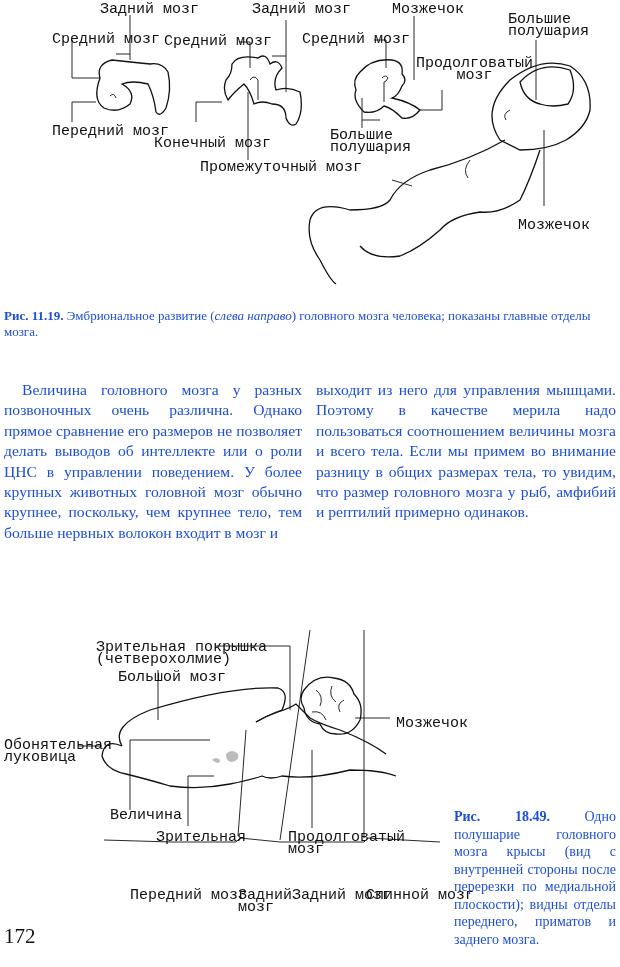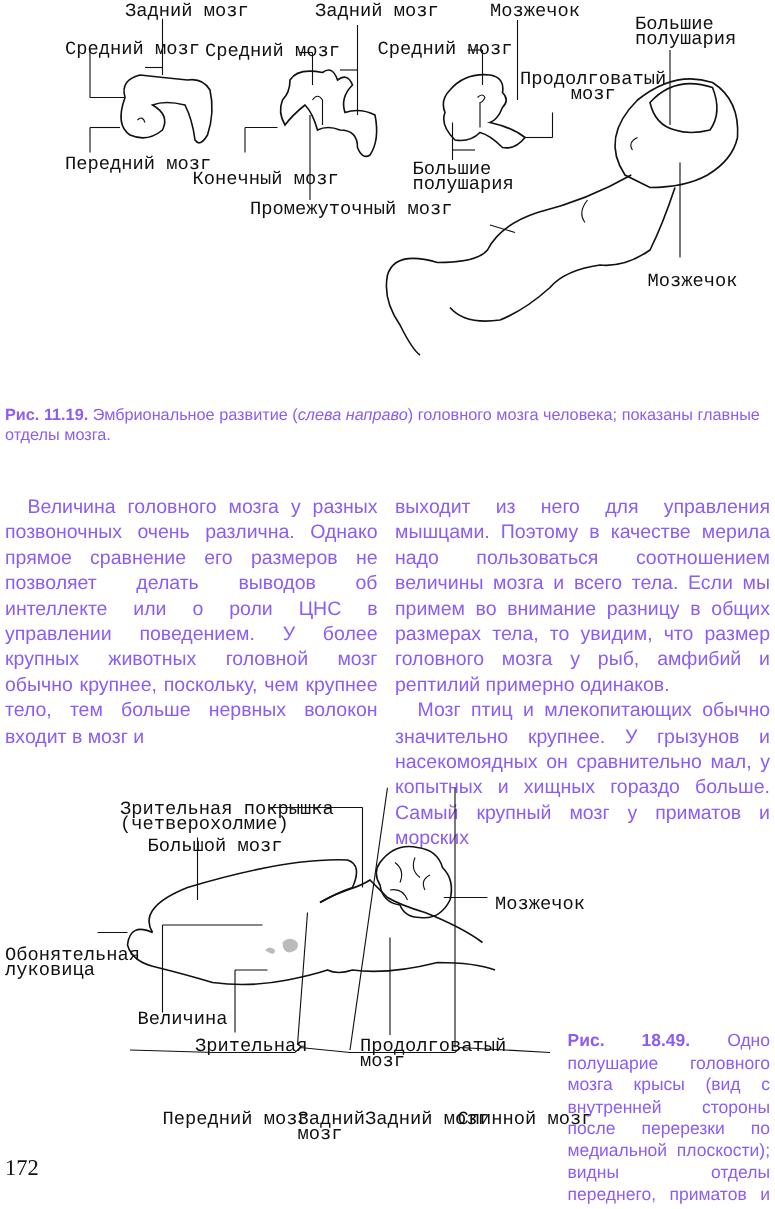--- a/index.html
+++ b/index.html
@@ -1,25 +1,25 @@
 <!DOCTYPE html>
 <html><head>
 <meta charset="utf-8">
 <style>
   html, body { margin:0; padding:0; background:#fff; }
   body { width:620px; height:967px; position:relative; overflow:hidden; color:#111; }
   .lbl { position:absolute; font-family:Liberation Mono, monospace; font-size:15px; line-height:12px; white-space:nowrap; color:#111; }
   .fig { position:absolute; }
-  .caption, .body-text { position:absolute; font-family:Liberation Sans, sans-serif; color:#8b5cf6;margin-top:16px; }
+  .caption, .body-text { position:absolute; font-family:Liberation Serif, serif; color:#1d4ed8; }
   .caption { font-size:13px; line-height:16px; }
   .caption b { font-weight:bold; }
   .body-text { font-size:15.6px; line-height:20.4px; text-align:justify; }
   .body-text p { margin:0; }
   .body-text p.indent { text-indent:18px; }
-  .pagenum { position:absolute; left:4px; top:924px; font-family:"Liberation Serif", serif; font-size:18px; }
+  .pagenum { position:absolute; left:4px; top:924px; font-family:"Liberation Serif", serif; font-size:21px; }
   svg path, svg line, svg polyline { fill:none; stroke:#111; stroke-width:1.3; }
   svg .thin { stroke-width:0.9; }
   svg .dots { fill:#bbb; stroke:none; }
 </style>
 </head>
 <body>
 
 <svg class="fig" style="left:0;top:0" width="620" height="300">
 
   <g>
@@ -95,21 +95,20 @@
 
 <div class="caption" style="left:4px;top:308px;width:612px">
   <b>Рис. 11.19.</b><span> Эмбриональное развитие (</span><i>слева направо</i><span>) головного мозга человека; показаны главные отделы мозга.</span>
 </div>
 
 <div class="body-text" style="left:4px;top:380px;width:298px">
   <p class="indent">Величина головного мозга у разных позвоночных очень различна. Однако прямое сравнение его размеров не позволяет делать выводов об интеллекте или о роли ЦНС в управлении поведением. У более крупных животных головной мозг обычно крупнее, поскольку, чем крупнее тело, тем больше нервных волокон входит в мозг и</p>
 </div>
 <div class="body-text" style="left:316px;top:380px;width:300px">
   <p>выходит из него для управления мышцами. Поэтому в качестве мерила надо пользоваться соотношением величины мозга и всего тела. Если мы примем во внимание разницу в общих размерах тела, то увидим, что размер головного мозга у рыб, амфибий и рептилий примерно одинаков.</p>
-  <p class="indent">Мозг птиц и млекопитающих обычно значительно крупнее. У грызунов и насекомоядных он сравнительно мал, у копытных и хищных гораздо больше. Самый крупный мозг у приматов и морских</p>
 </div>
 
 <svg class="fig" style="left:0;top:630px" width="620" height="300">
   <g>
     <path d="M122,116 Q110,96 150,80 Q230,56 278,58 Q290,62 282,80 Q270,84 256,92"></path>
     <path d="M122,116 Q104,108 102,126 Q106,140 126,144 Q150,150 170,156 Q200,160 230,154 Q250,150 262,146 Q270,150 282,146 Q310,150 350,140 Q380,140 396,146"></path>
     <path d="M256,92 Q266,86 278,82 Q290,78 296,74 Q304,82 310,88 Q320,94 340,100 Q370,112 386,124"></path>
     <path d="M304,60 Q316,44 334,48 Q350,50 354,64 Q364,74 360,90 Q352,106 336,104 Q324,104 320,94 Q306,92 304,78 Q298,68 304,60 Z"></path>
     <path class="thin" d="M316,60 q8,6 4,16 M332,56 q-4,10 4,16 M344,70 q-8,4 -4,12 M312,82 q10,-2 14,8"></path>
     <path class="dots" d="M226,124 q6,-6 12,0 q2,6 -6,8 q-6,0 -6,-8 Z"></path>
@@ -131,21 +130,21 @@
     <line class="thin" x1="364" y1="0" x2="364" y2="208"></line>
     <polyline class="thin" points="104,210 172,212 236,212 240,208 280,212 364,212 368,208 440,212"></polyline>
   </g>
 </svg>
 
 <div class="lbl" style="left:96px;top:642px">
   <span>Зрительная покрышка</span><br>
   <span>(четверохолмие)</span>
 </div>
 <div class="lbl" style="left:118px;top:672px">Большой мозг</div>
-<div class="lbl" style="left:4px;top:759px">
+<div class="lbl" style="left:4px;top:740px">
   <span>Обонятельная</span><br>
   <span>луковица</span>
 </div>
 <div class="lbl" style="left:396px;top:718px">Мозжечок</div>
 <div class="lbl" style="left:110px;top:810px">Величина</div>
 <div class="lbl" style="left:156px;top:832px">Зрительная</div>
 <div class="lbl" style="left:288px;top:832px">
   <span>Продолговатый</span><br>
   <span>мозг</span>
 </div>

